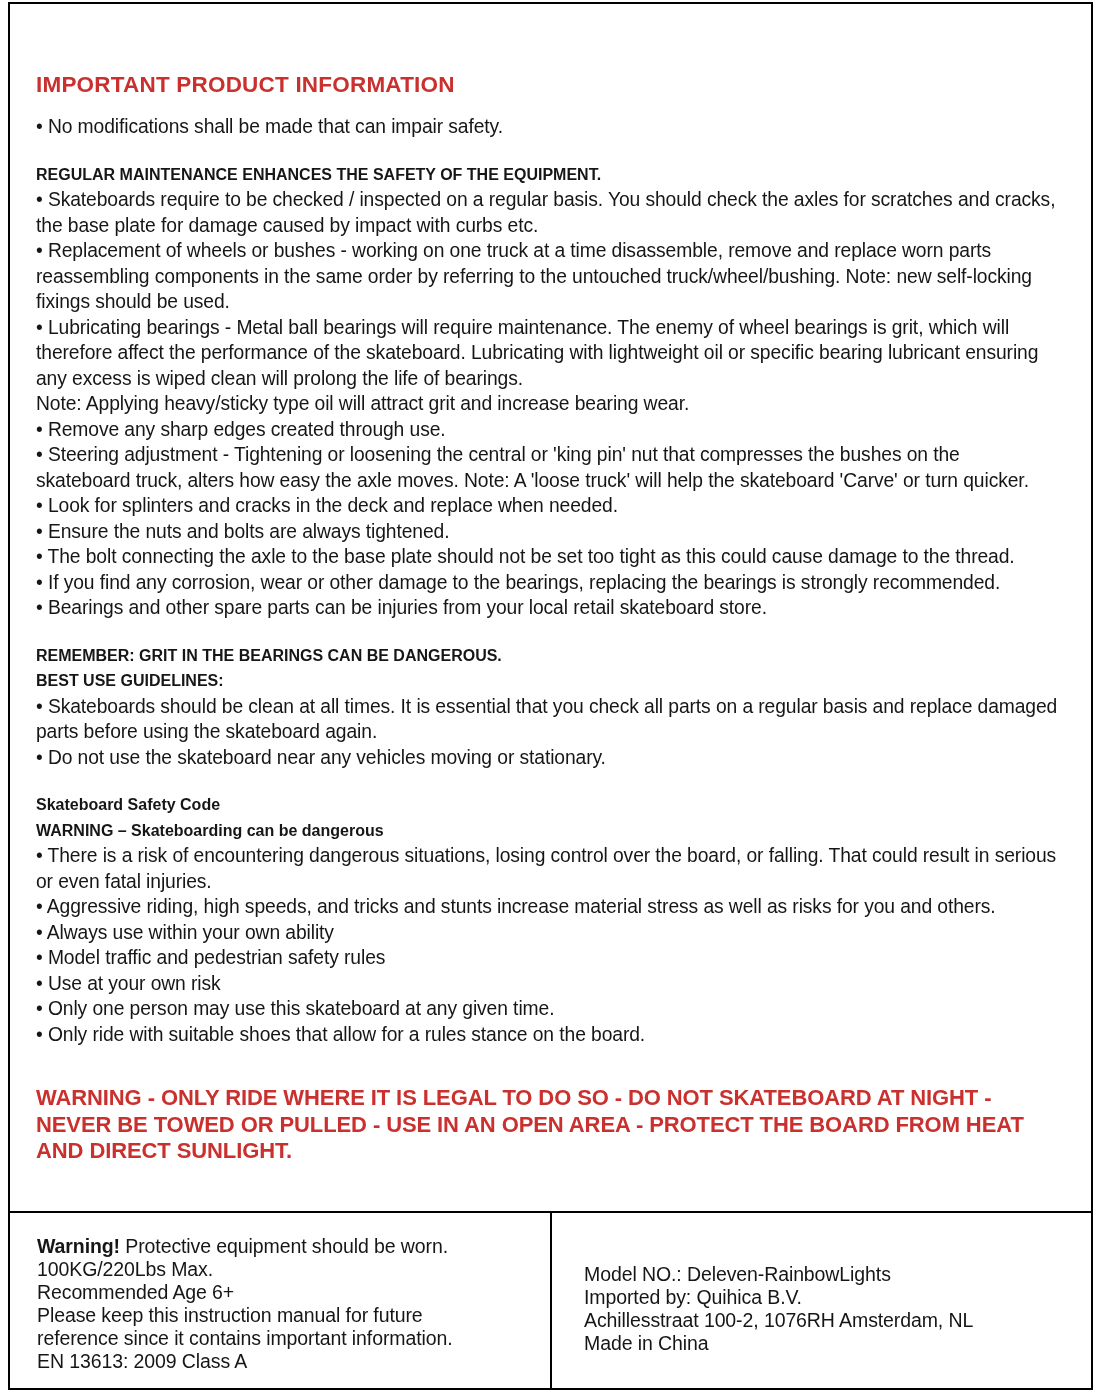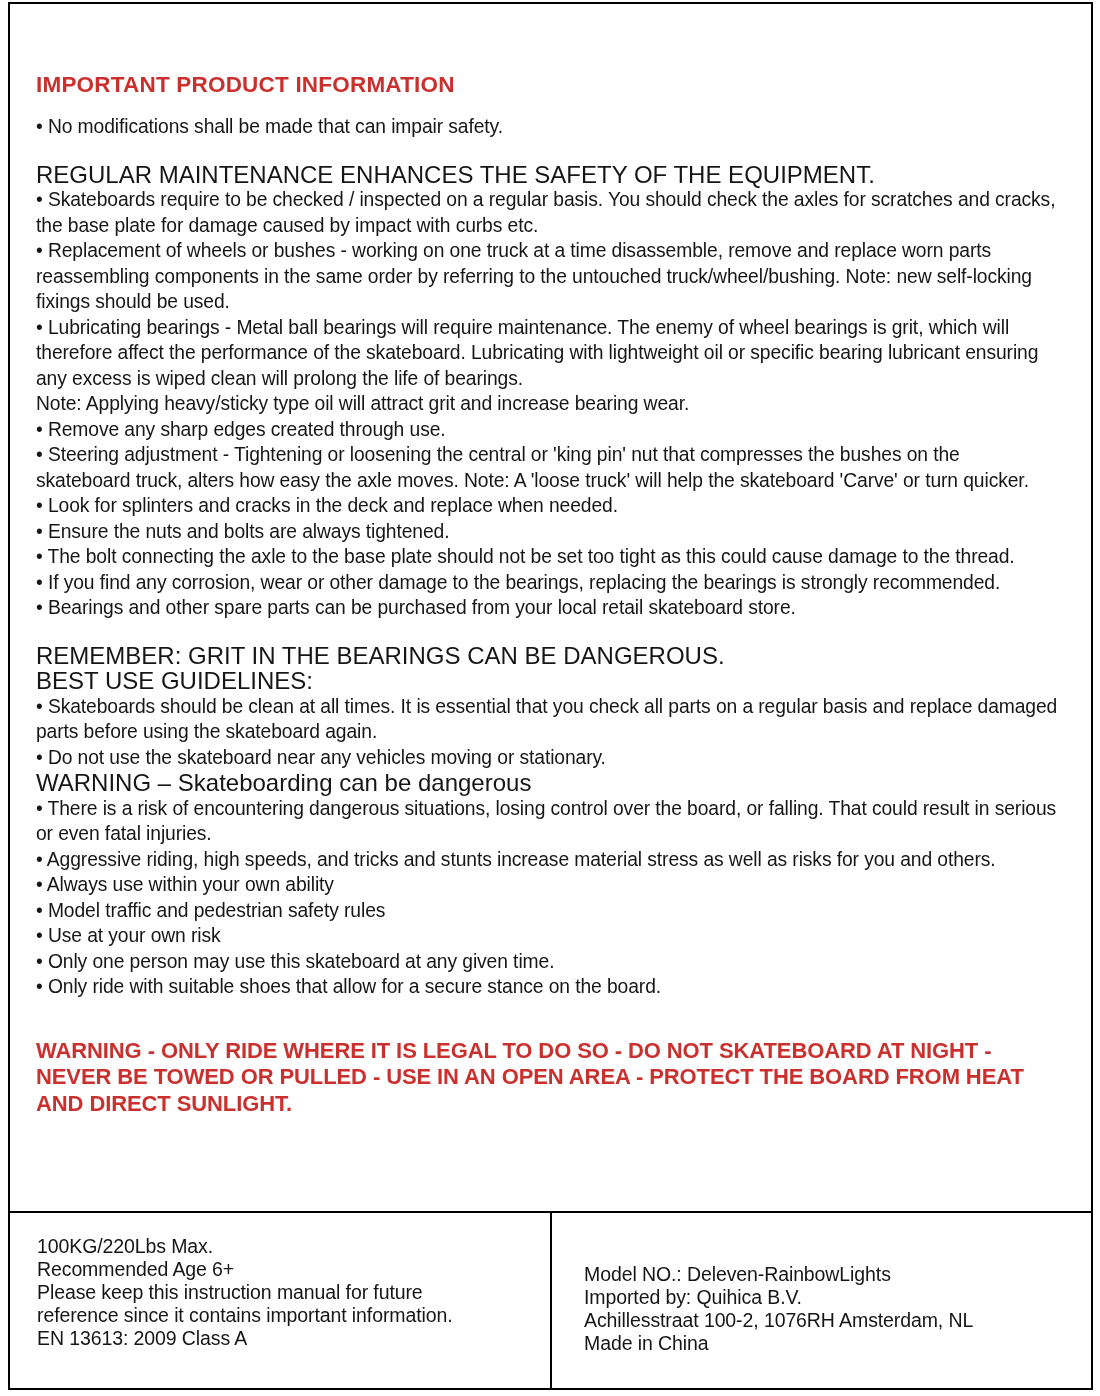--- a/index.html
+++ b/index.html
@@ -36,22 +36,22 @@
     margin: 0 0 16px 0;
   }
   .para {
     font-size: 19.3px;
     line-height: 25.5px;
     letter-spacing: -0.1px;
     margin: 0;
     max-width: 1027px;
   }
   .section-heading {
-    font-weight: normal;
-    font-size: 24px;
+    font-weight: bold;
+    font-size: 16px;
     line-height: 25.5px;
     margin: 0;
     max-width: 1027px;
   }
   .gap-top { margin-top: 22px; }
   .red-warning {
     color: #C9302E;
     font-weight: bold;
     font-size: 22px;
     line-height: 26.5px;
@@ -101,41 +101,43 @@
     <p class="para">• Skateboards require to be checked / inspected on a regular basis. You should check the axles for scratches and cracks, the base plate for damage caused by impact with curbs etc.</p>
     <p class="para">• Replacement of wheels or bushes - working on one truck at a time disassemble, remove and replace worn parts reassembling components in the same order by referring to the untouched truck/wheel/bushing. Note: new self-locking fixings should be used.</p>
     <p class="para">• Lubricating bearings - Metal ball bearings will require maintenance. The enemy of wheel bearings is grit, which will therefore affect the performance of the skateboard. Lubricating with lightweight oil or specific bearing lubricant ensuring any excess is wiped clean will prolong the life of bearings.</p>
     <p class="para">Note: Applying heavy/sticky type oil will attract grit and increase bearing wear.</p>
     <p class="para">• Remove any sharp edges created through use.</p>
     <p class="para">• Steering adjustment - Tightening or loosening the central or 'king pin' nut that compresses the bushes on the skateboard truck, alters how easy the axle moves. Note: A 'loose truck' will help the skateboard 'Carve' or turn quicker.</p>
     <p class="para">• Look for splinters and cracks in the deck and replace when needed.</p>
     <p class="para">• Ensure the nuts and bolts are always tightened.</p>
     <p class="para">• The bolt connecting the axle to the base plate should not be set too tight as this could cause damage to the thread.</p>
     <p class="para">• If you find any corrosion, wear or other damage to the bearings, replacing the bearings is strongly recommended.</p>
-    <p class="para">• Bearings and other spare parts can be purchased from your local retail skateboard store.</p>
+    <p class="para">• Bearings and other spare parts can be injuries from your local retail skateboard store.</p>
 
     <p class="section-heading gap-top">REMEMBER: GRIT IN THE BEARINGS CAN BE DANGEROUS.</p>
     <p class="section-heading">BEST USE GUIDELINES:</p>
     <p class="para">• Skateboards should be clean at all times. It is essential that you check all parts on a regular basis and replace damaged parts before using the skateboard again.</p>
     <p class="para">• Do not use the skateboard near any vehicles moving or stationary.</p>
 
+    <p class="section-heading gap-top">Skateboard Safety Code</p>
     <p class="section-heading">WARNING – Skateboarding can be dangerous</p>
     <p class="para">• There is a risk of encountering dangerous situations, losing control over the board, or falling. That could result in serious or even fatal injuries.</p>
     <p class="para">• Aggressive riding, high speeds, and tricks and stunts increase material stress as well as risks for you and others.</p>
     <p class="para">• Always use within your own ability</p>
     <p class="para">• Model traffic and pedestrian safety rules</p>
     <p class="para">• Use at your own risk</p>
     <p class="para">• Only one person may use this skateboard at any given time.</p>
-    <p class="para">• Only ride with suitable shoes that allow for a secure stance on the board.</p>
+    <p class="para">• Only ride with suitable shoes that allow for a rules stance on the board.</p>
 
     <p class="red-warning">WARNING - ONLY RIDE WHERE IT IS LEGAL TO DO SO - DO NOT SKATEBOARD AT NIGHT - NEVER BE TOWED OR PULLED - USE IN AN OPEN AREA - PROTECT THE BOARD FROM HEAT AND DIRECT SUNLIGHT.</p>
   </div>
 
   <div class="footer">
     <div class="footer-left">
+      <p><span class="bold">Warning!</span><span> Protective equipment should be worn.</span></p>
       <p>100KG/220Lbs Max.</p>
       <p>Recommended Age 6+</p>
       <p>Please keep this instruction manual for future reference since it contains important information.</p>
       <p>EN 13613: 2009 Class A</p>
     </div>
     <div class="footer-right">
       <p>Model NO.: Deleven-RainbowLights</p>
       <p>Imported by: Quihica B.V.</p>
       <p>Achillesstraat 100-2, 1076RH Amsterdam, NL</p>
       <p>Made in China</p>

